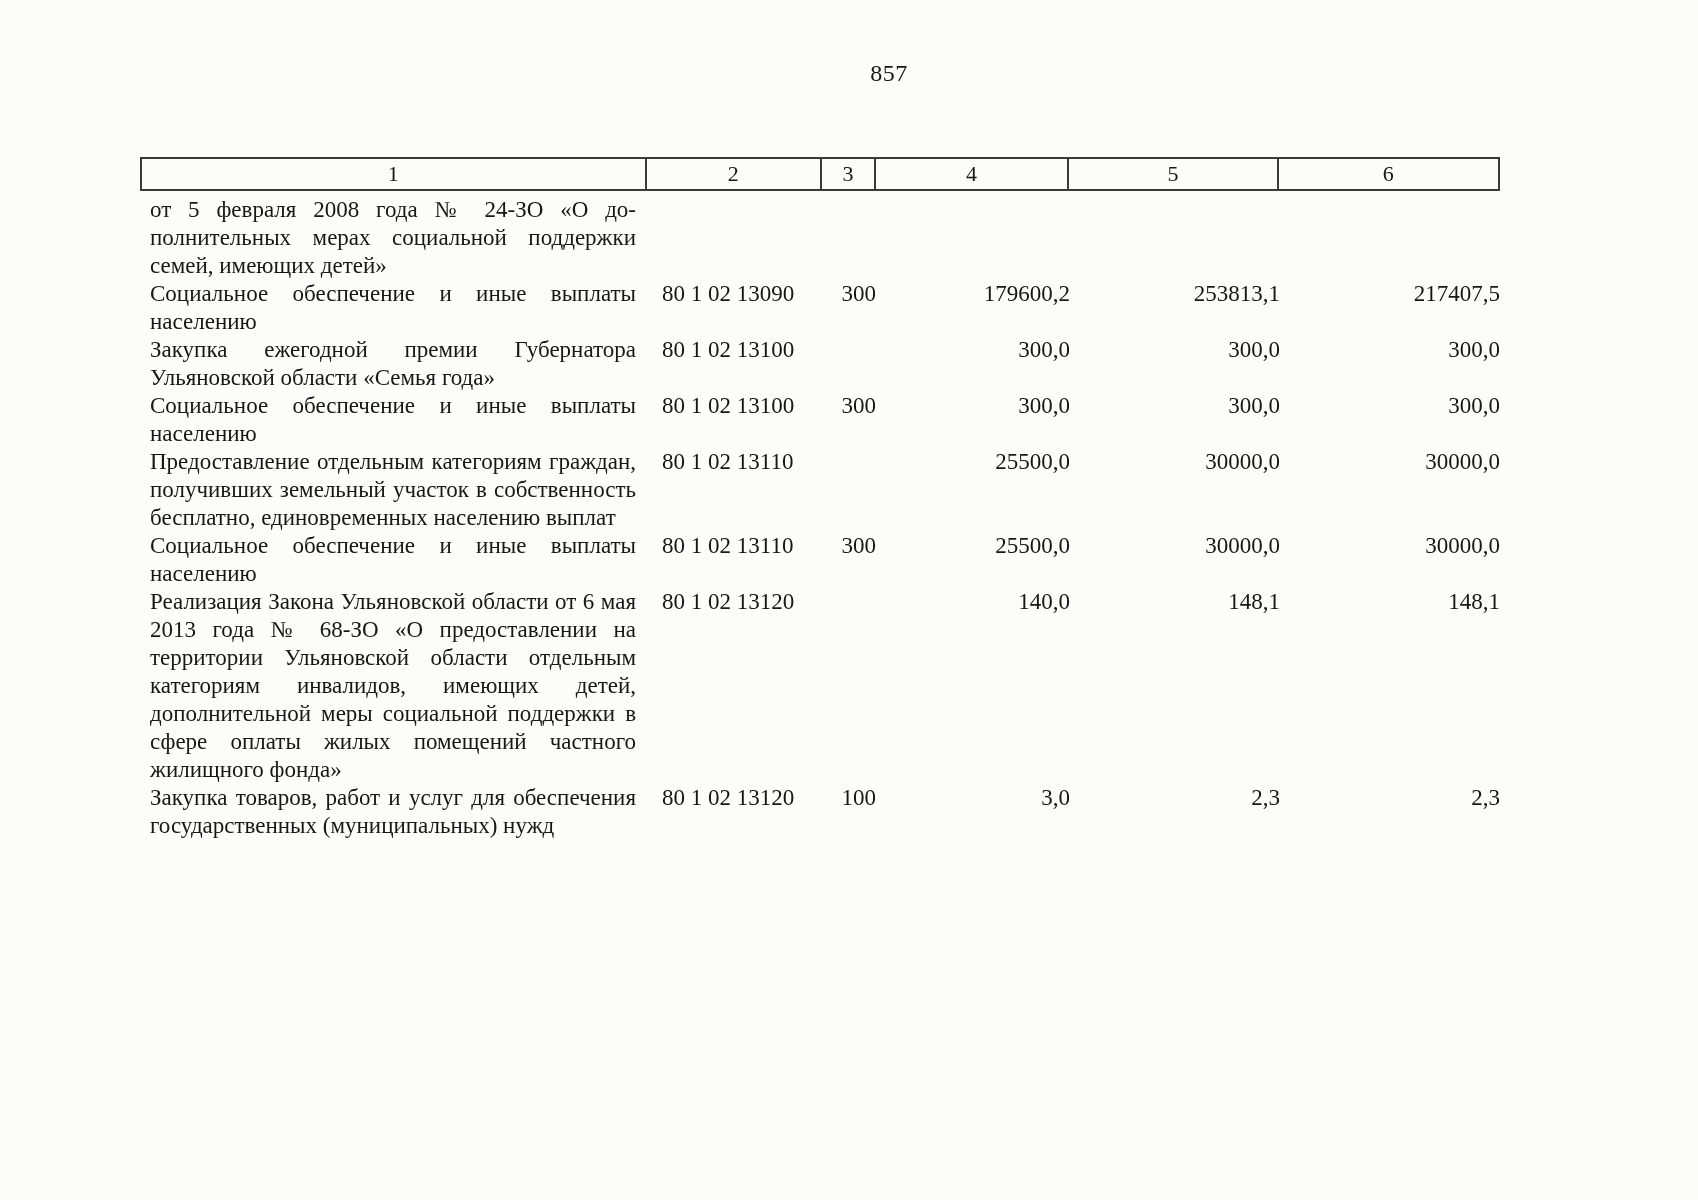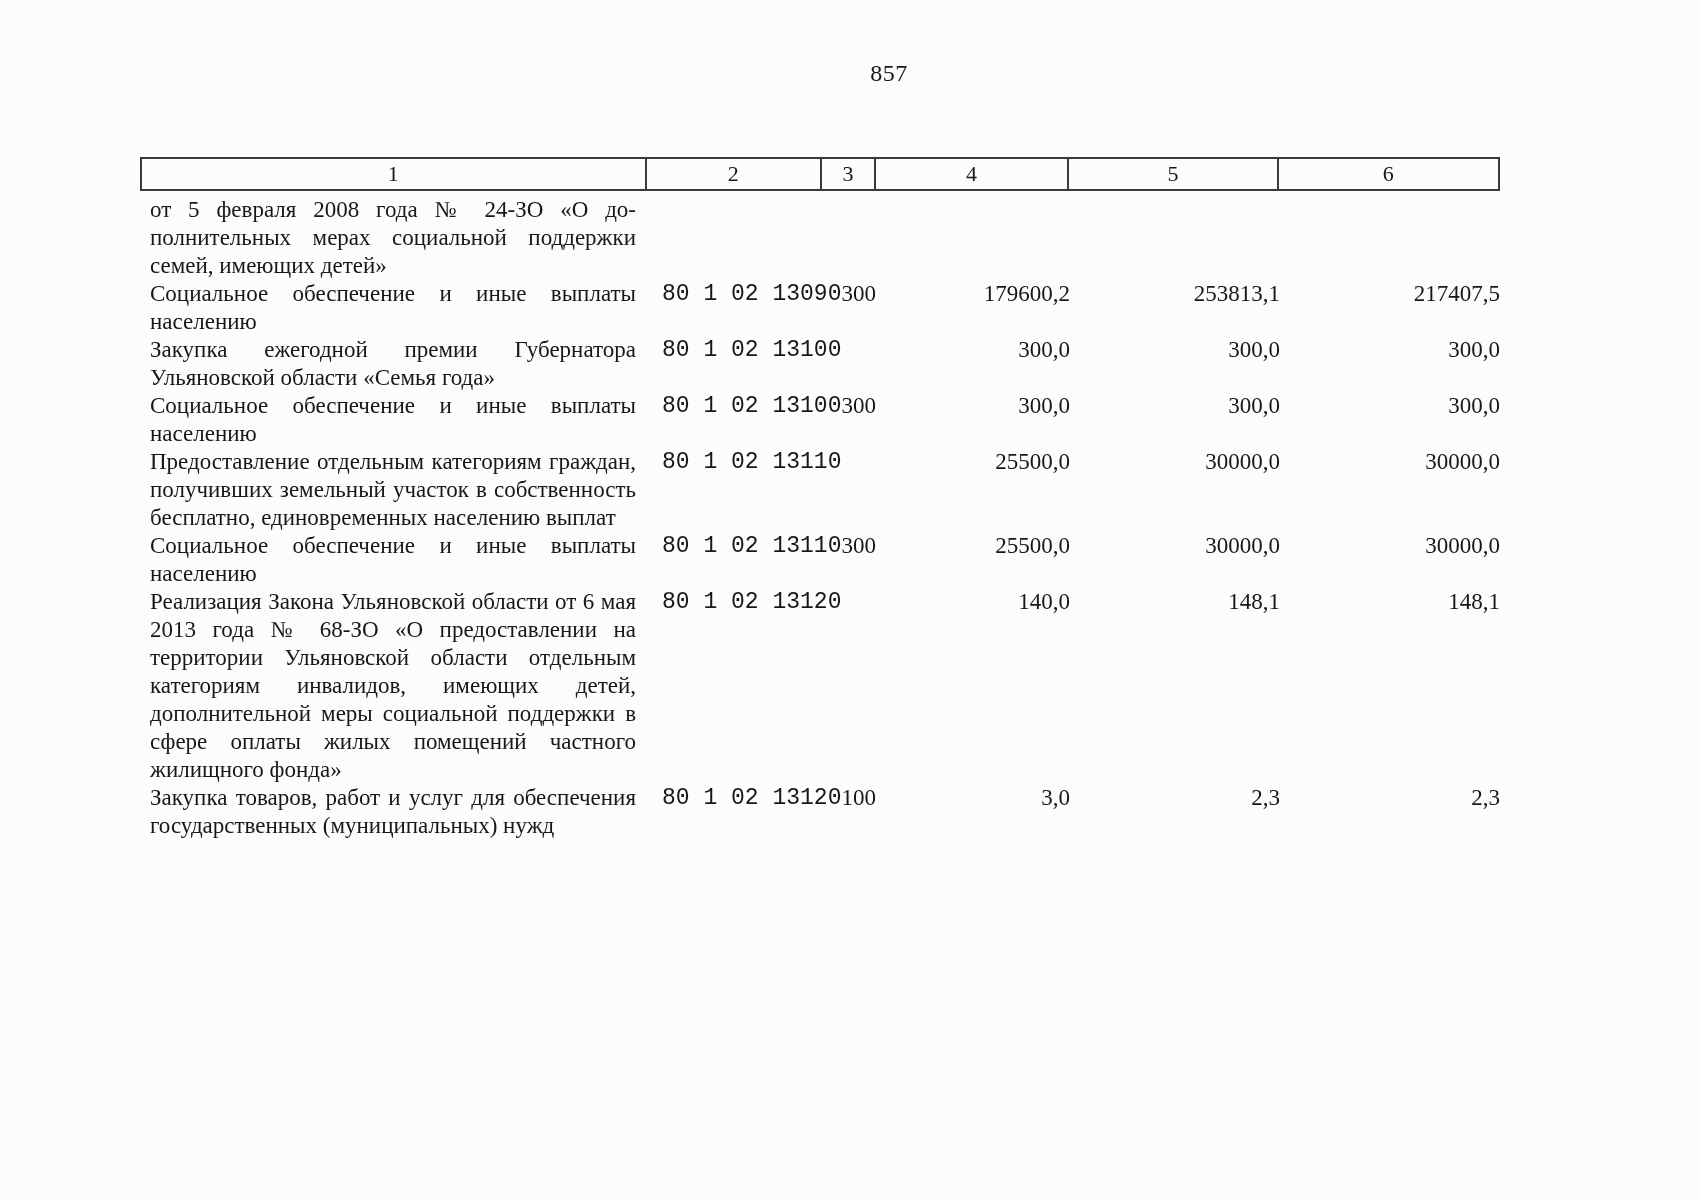--- a/index.html
+++ b/index.html
@@ -61,21 +61,21 @@
   .w3 { width: 54px; }
   .w4 { width: 194px; }
   .w5 { width: 210px; }
   .w6 { width: 220px; }
   .c1 {
     padding: 0 10px 0 10px;
     text-align: justify;
     hyphens: manual;
     -webkit-hyphens: manual;
   }
-  .c2 { padding-left: 16px; white-space: nowrap; font-family: Liberation Mono, monospace; }
+  .c2 { padding-left: 16px; white-space: nowrap; }
   .c3, .c4, .c5, .c6 { text-align: right; }
 </style>
 </head>
 <body>
 
 <div class="page">
 
   <div class="page-number">857</div>
 
   <div class="table-wrap">

